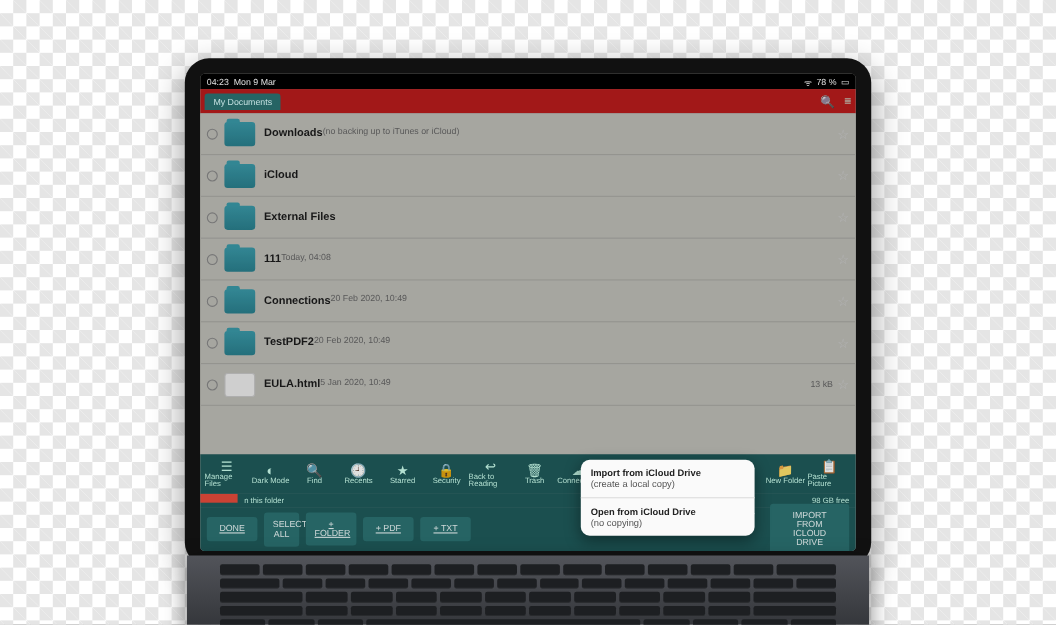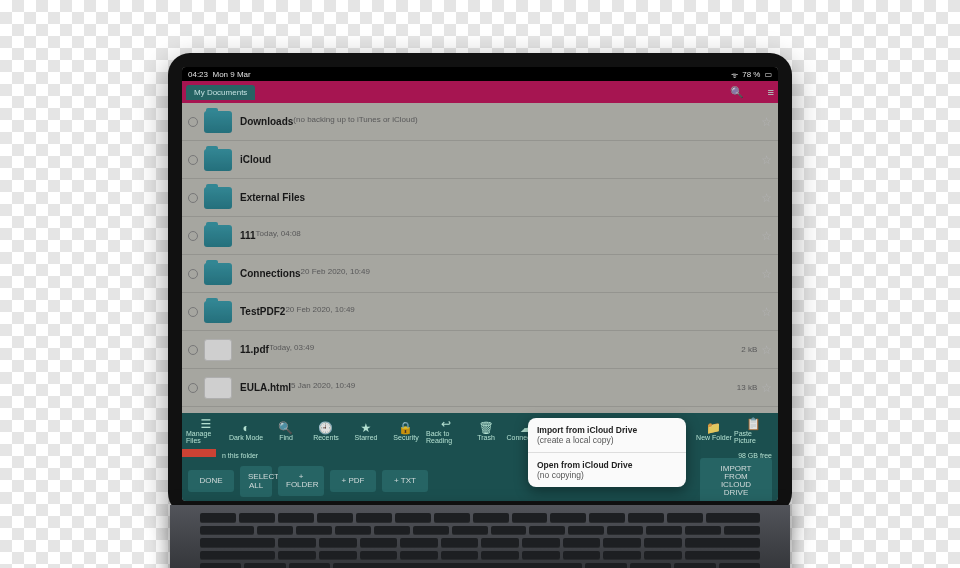--- a/index.html
+++ b/index.html
@@ -13,21 +13,21 @@
   }
   .tablet {
     width: 624px; height: 462px; background:#111; border-radius: 22px;
     box-shadow: 0 10px 30px rgba(0,0,0,.4); padding: 14px; position:relative;
   }
   .screen { width:100%; height:100%; background:#a0a09c; border-radius:4px; overflow:hidden; display:flex; flex-direction:column; position:relative; }
   
   .status { height:14px; background:#000; color:#fff; font-size:8px; display:flex; align-items:center; padding:0 6px; justify-content:space-between; }
   .status .right { display:flex; gap:4px; align-items:center; }
   
-  .hdr { height:22px; background:#be185d; display:flex; align-items:center; padding:0 4px; gap:20px; }
+  .hdr { height:22px; background:#b91c1c; display:flex; align-items:center; padding:0 4px; gap:4px; }
   .tab { background:#2c7272; color:#dff; font-size:8px; padding:3px 8px; border-radius:3px 3px 0 0; }
   .hdr .spacer { flex:1; }
   .hdricon { color:#cfe; font-size:11px; margin-left:4px; }
   
   .list { flex:1; overflow:hidden; background:#bdbdb7; }
   .row { display:flex; align-items:center; height:38px; border-bottom:1px solid #a9a9a3; padding:0 6px; }
   .row:last-child { border-bottom:none; }
   .radio { width:10px; height:10px; border:1px solid #888; border-radius:50%; margin-right:6px; flex-shrink:0; }
   .ficon { width:28px; height:22px; border-radius:3px; margin-right:8px; flex-shrink:0; position:relative; }
   .ficon.folder { background:linear-gradient(#3a99a8,#2a7f8d); }
@@ -45,21 +45,21 @@
   .strip .tool { display:flex; flex-direction:column; align-items:center; font-size:7px; width:40px; gap:0; }
   .strip .tool .ic { font-size:12px; line-height:12px; }
   .strip .sp { flex:1; }
   .strip .redbit { position:absolute; left:0; bottom:-8px; width:34px; height:8px; background:#e74c3c; }
   .strip .info { position:absolute; left:40px; bottom:-10px; font-size:7px; color:#cfe; }
   .strip .free { position:absolute; right:6px; bottom:-10px; font-size:7px; color:#cfe; }
   .gap { height:12px; background:#1f5a5a; }
   
   .actions { height:40px; background:#1f5a5a; display:flex; align-items:center; padding:0 6px; gap:6px; position:relative; }
   .btn { background:#2c7272; color:#eaf6f6; font-size:8px; padding:7px 8px; border-radius:3px; text-align:center; line-height:1; }
-  .btn.small { width:46px; }
+  .btn.small { width:46px;text-decoration:underline; }
   .btn.two { width:32px; display:flex; flex-direction:column; gap:1px; }
   .btn.wide { width:72px; display:flex; flex-direction:column; }
   .actions .sp { flex:1; }
   
   .popover { position:absolute; right:92px; bottom:14px; width:158px; background:#fafafa; border-radius:8px; box-shadow:0 4px 14px rgba(0,0,0,.4); font-size:8.5px; color:#222; z-index:20; }
   .popover::after { content:""; position:absolute; right:-6px; bottom:14px; border:6px solid transparent; border-left-color:#fafafa; }
   .popover .opt { padding:7px 9px; }
   .popover .opt:first-child { border-bottom:1px solid #ddd; }
   .popover .opt .t { font-weight:600; }
   .popover .opt .s { color:#555; }
@@ -141,30 +141,20 @@
           <div class="rtext">
             <span class="title">TestPDF2</span>
             <span class="sub">20 Feb 2020, 10:49</span>
           </div>
           <span class="star">☆</span>
         </div>
         <div class="row">
           <div class="radio"></div>
           <div class="ficon file"></div>
           <div class="rtext">
-            <span class="title">11.pdf</span>
-            <span class="sub">Today, 03:49</span>
-          </div>
-          <span class="rmeta">2 kB</span>
-          <span class="star">☆</span>
-        </div>
-        <div class="row">
-          <div class="radio"></div>
-          <div class="ficon file"></div>
-          <div class="rtext">
             <span class="title">EULA.html</span>
             <span class="sub">5 Jan 2020, 10:49</span>
           </div>
           <span class="rmeta">13 kB</span>
           <span class="star">☆</span>
         </div>
         <div class="row"></div>
       </div>
 
     <div class="strip" id="strip">

